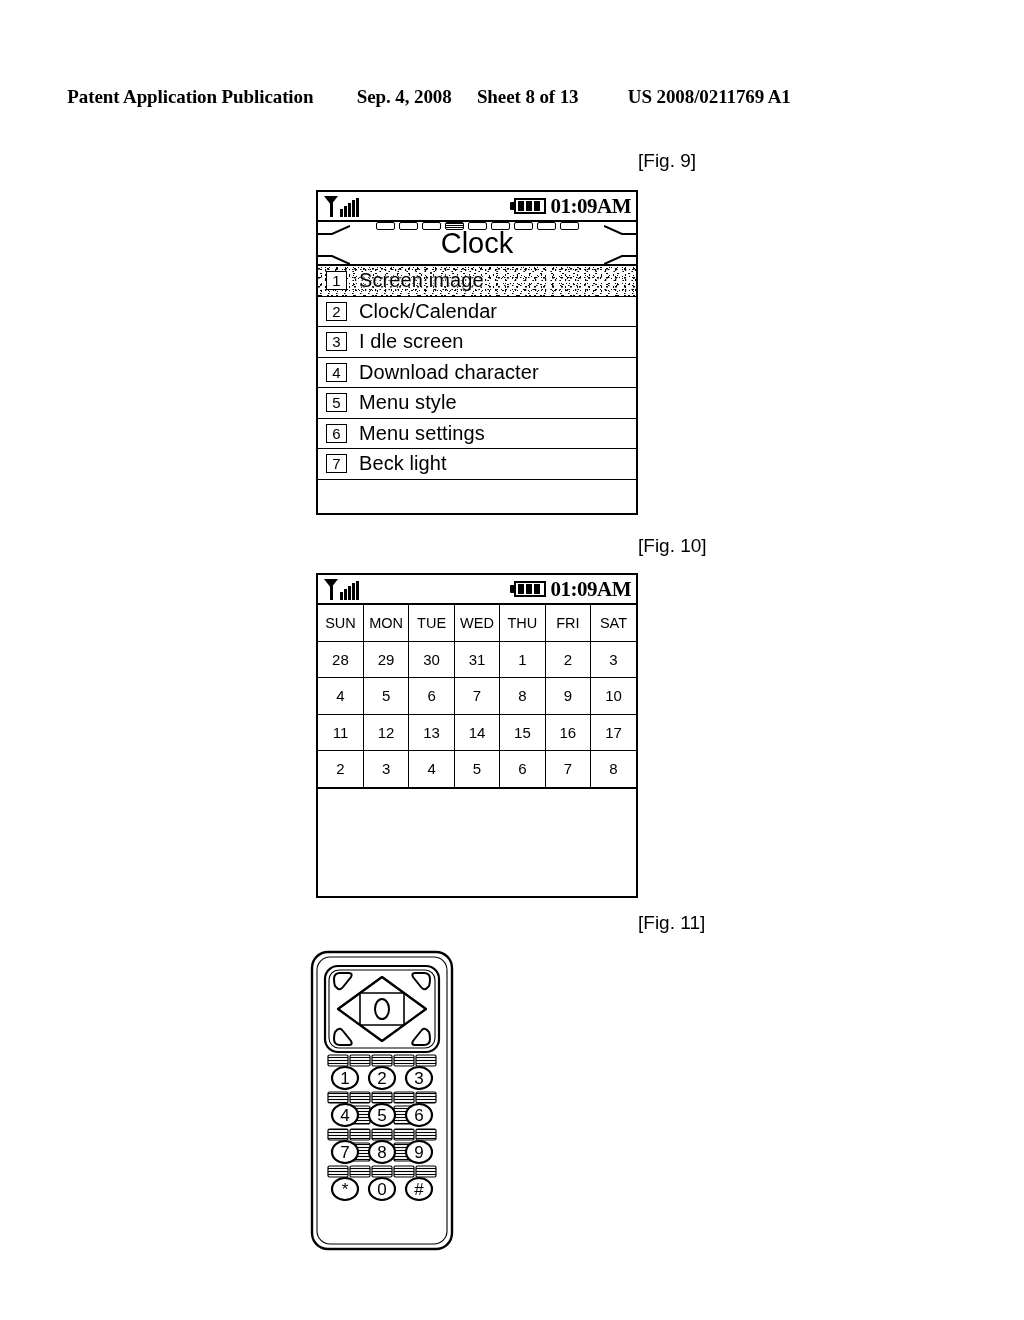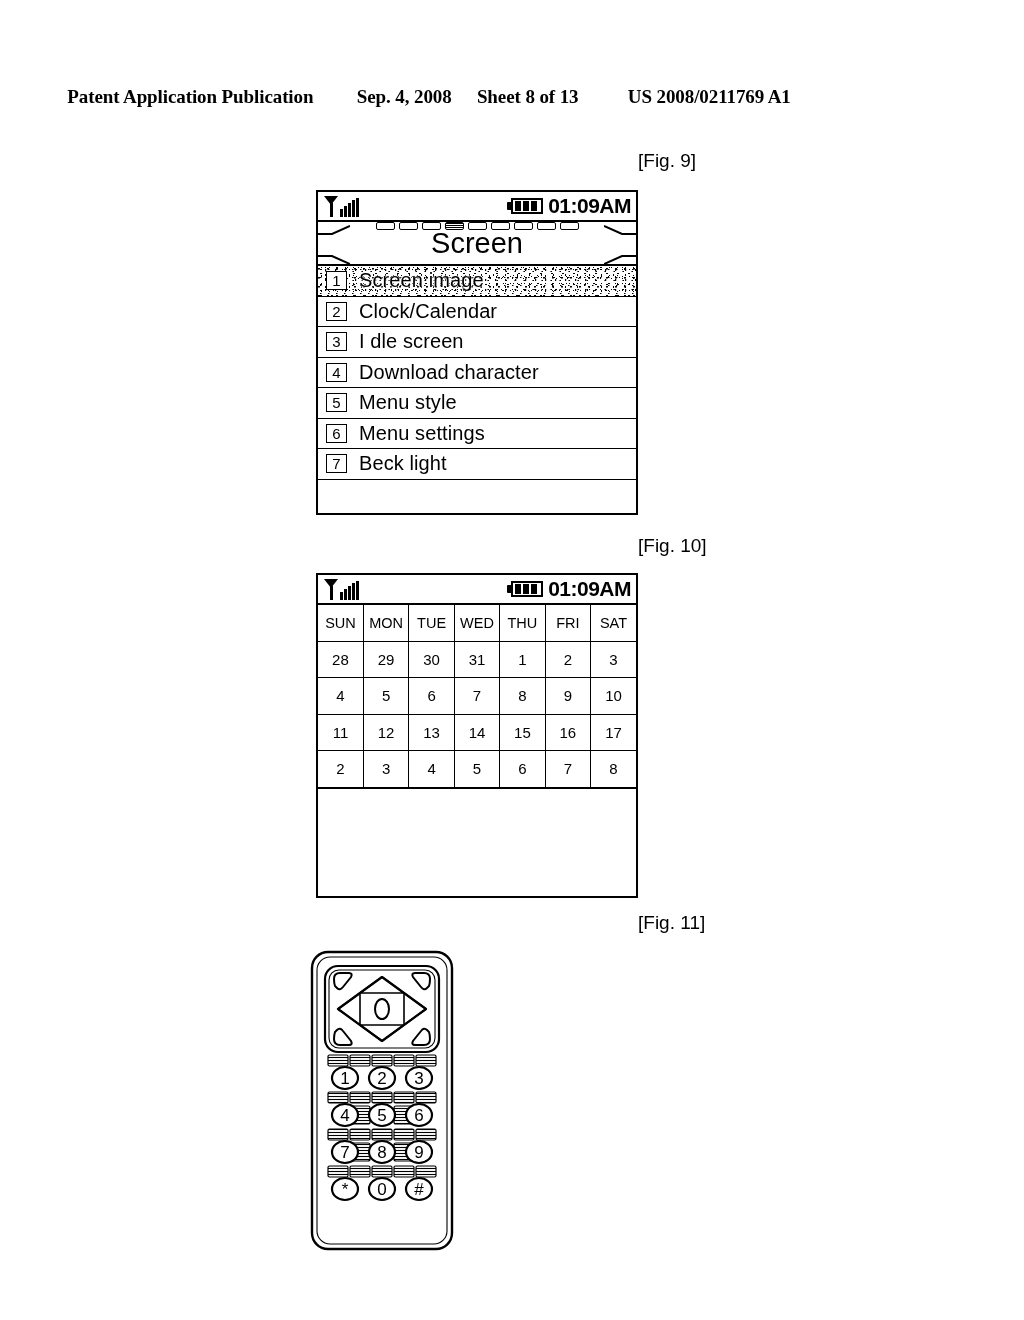--- a/index.html
+++ b/index.html
@@ -101,21 +101,21 @@
     border: 2px solid #000;
     display: flex; align-items: center; gap: 2px;
     padding: 0 2px;
     box-sizing: border-box;
   }
   .battery .body b { display: block; width: 6px; height: 10px; background: #000; }
   .clock {
     font-size: 21px;
     font-weight: 600;
     letter-spacing: -0.5px;
-    font-family: Liberation Sans, sans-serif;
+    font-family: Liberation Serif, serif;
     white-space: nowrap;
   }
 
   
   .tabstrip {
     position: absolute;
     left: 0; right: 0;
     top: 28px;
     height: 11px;
     display: flex;
@@ -311,21 +311,21 @@
       <div class="tab"></div>
     </div>
 
   <div class="title-banner">
     <span class="notch-l">
       <svg width="32" height="44" viewBox="0 0 32 44">
           <path d="M0 12 L14 12 L32 4" fill="none" stroke="#000" stroke-width="2"></path>
           <path d="M0 34 L14 34 L32 42" fill="none" stroke="#000" stroke-width="2"></path>
         </svg>
     </span>
-    <span class="txt">Screen</span>
+    <span class="txt">Clock</span>
     <span class="notch-r">
       <svg width="32" height="44" viewBox="0 0 32 44">
           <path d="M32 12 L18 12 L0 4" fill="none" stroke="#000" stroke-width="2"></path>
           <path d="M32 34 L18 34 L0 42" fill="none" stroke="#000" stroke-width="2"></path>
         </svg>
     </span>
   </div>
 
   <div class="menu-list" id="fig9-menu">
       <div class="menu-row selected">

